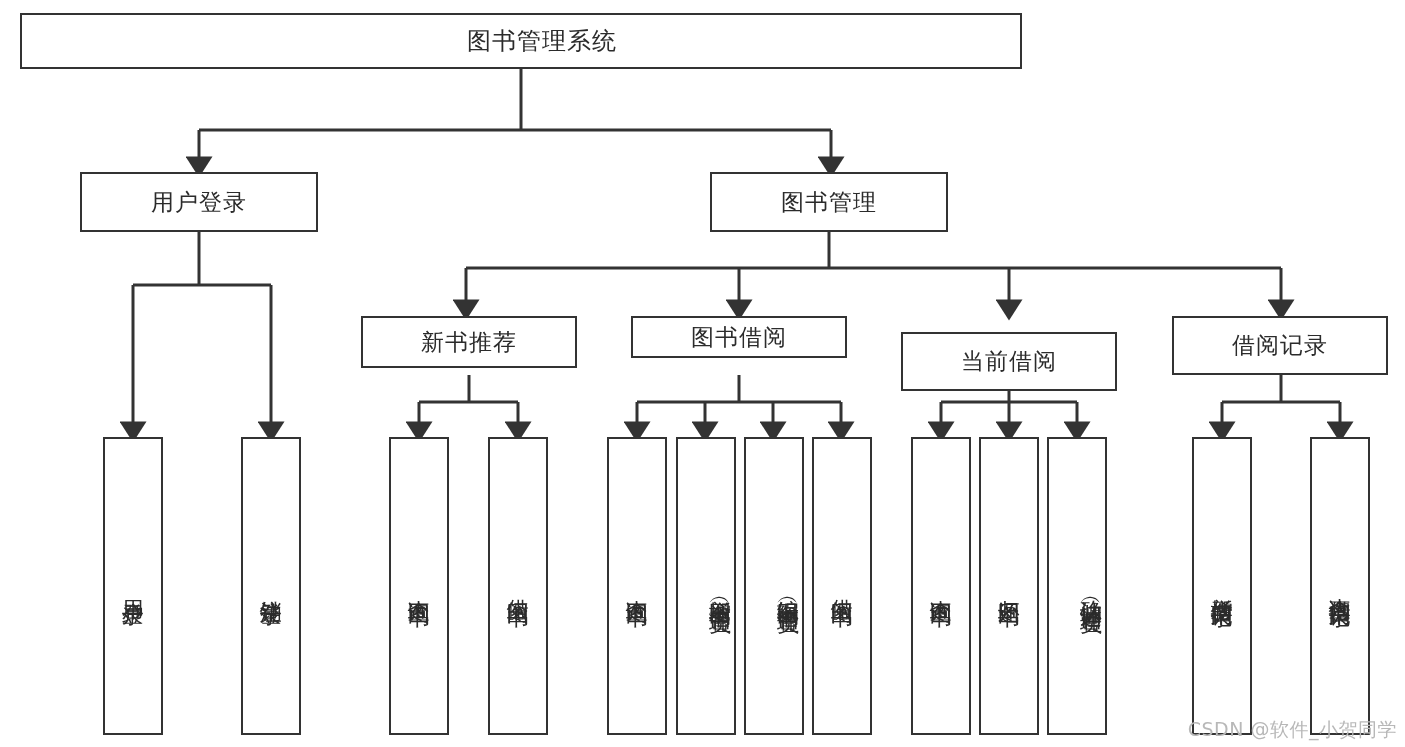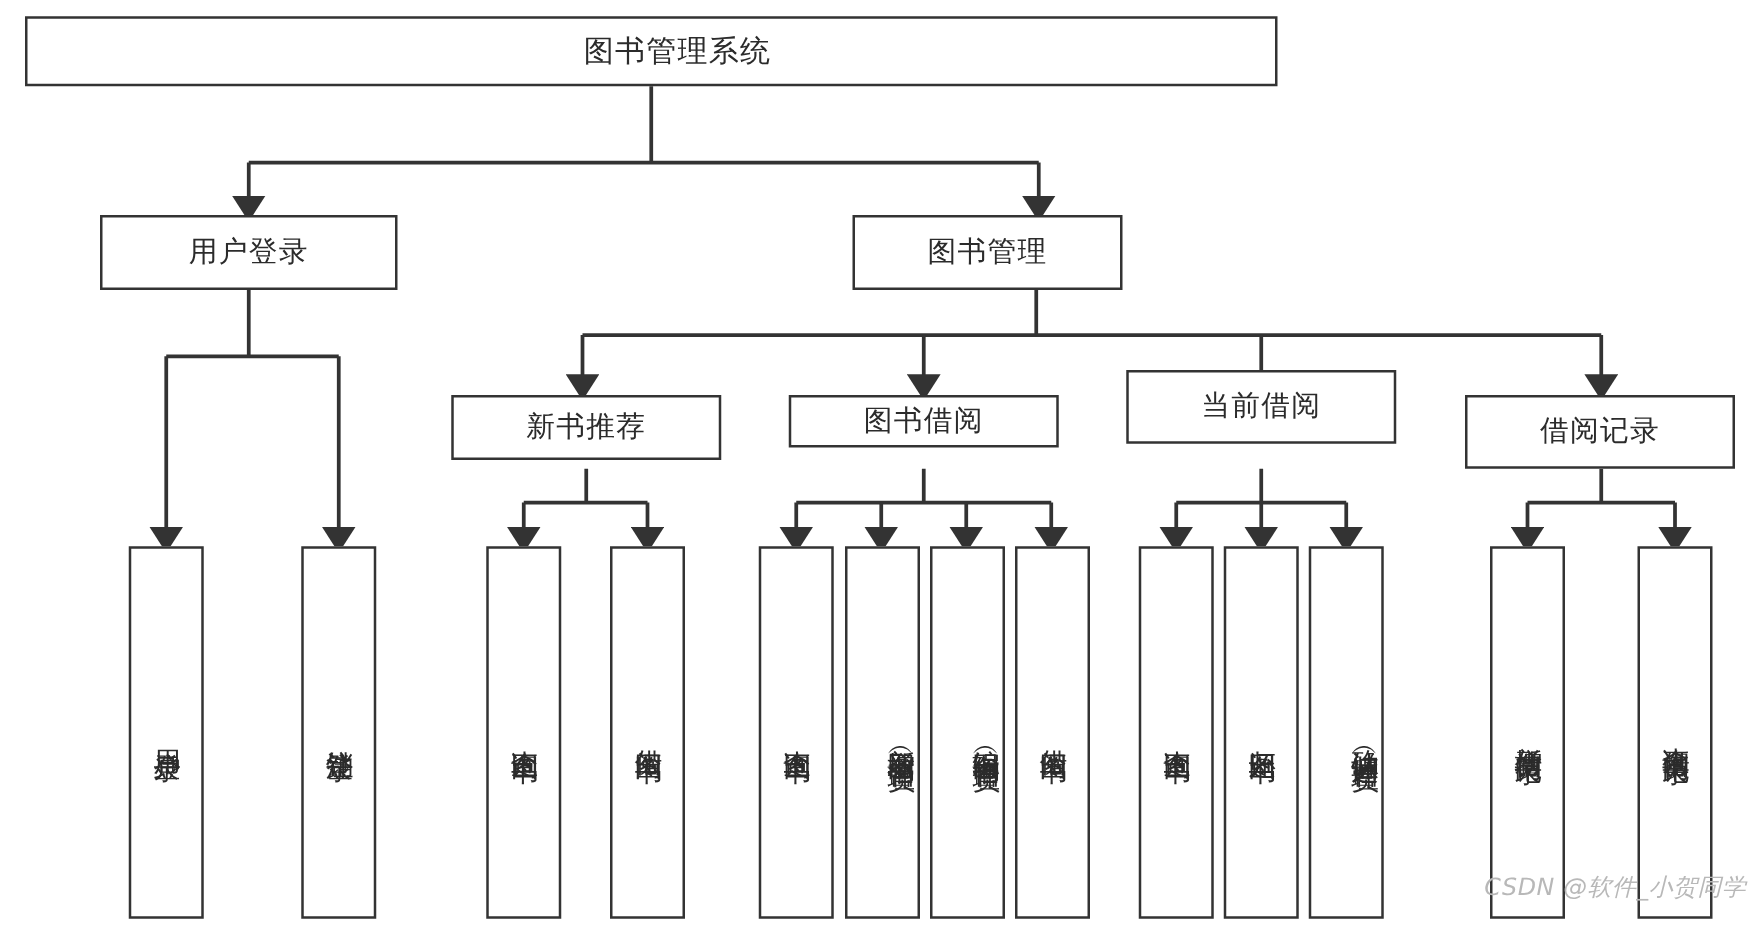--- a/index.html
+++ b/index.html
@@ -61,28 +61,27 @@
     text-orientation: upright;
     display: block;
   }
   .node-v.center-text {
     align-items: center;
     padding-top: 0;
   }
   #watermark {
     position: absolute;
     right: 8px;
-    bottom: 24px;
+    bottom: 4px;
     font-size: 19px;
     color: #b8b8b8;
     letter-spacing: 0.5px;
     z-index: 5;
     white-space: nowrap;
     font-family: "DejaVu Sans", "Liberation Sans", sans-serif;
-    font-style: italic;
   }
 </style>
 </head>
 <body>
 
 <div id="diagram-root">
 
   <svg id="edge-layer" viewBox="0 0 1405 747" width="1405" height="747" xmlns="http://www.w3.org/2000/svg">
     <defs>
       <marker id="arrowhead" markerWidth="9" markerHeight="9" refX="1.2" refY="4.5" orient="auto" markerUnits="strokeWidth">
@@ -129,25 +128,25 @@
       <path d="M1281,375 L1281,402"></path>
       <path d="M1222,402 L1340,402"></path>
       <path d="M1222,402 L1222,425" marker-end="url(#arrowhead)"></path>
       <path d="M1340,402 L1340,425" marker-end="url(#arrowhead)"></path>
     </g>
   </svg>
 
   <div class="node node-root" style="left:20px; top:13px; width:1002px; height:56px;padding-left:42px;">图书管理系统</div>
 
   <div class="node node-h" style="left:80px; top:172px; width:238px; height:60px;">用户登录</div>
-  <div class="node node-h" style="left:682px; top:172px; width:216px; height:60px;">图书管理</div>
+  <div class="node node-h" style="left:710px; top:172px; width:238px; height:60px;">图书管理</div>
 
   <div class="node node-h" style="left:361px; top:316px; width:216px; height:52px;">新书推荐</div>
   <div class="node node-h" style="left:631px; top:316px; width:216px; height:42px;">图书借阅</div>
-  <div class="node node-h" style="left:901px; top:296px; width:216px; height:59px;">当前借阅</div>
+  <div class="node node-h" style="left:901px; top:332px; width:216px; height:59px;">当前借阅</div>
   <div class="node node-h" style="left:1172px; top:316px; width:216px; height:59px;">借阅记录</div>
 
   <div class="node node-v center-text" style="left:103px; top:437px; width:60px; height:298px;">
     <span class="vtext">用户登录</span>
   </div>
   <div class="node node-v center-text" style="left:241px; top:437px; width:60px; height:298px;">
     <span class="vtext">注销登录</span>
   </div>
 
   <div class="node node-v center-text" style="left:389px; top:437px; width:60px; height:298px;">

